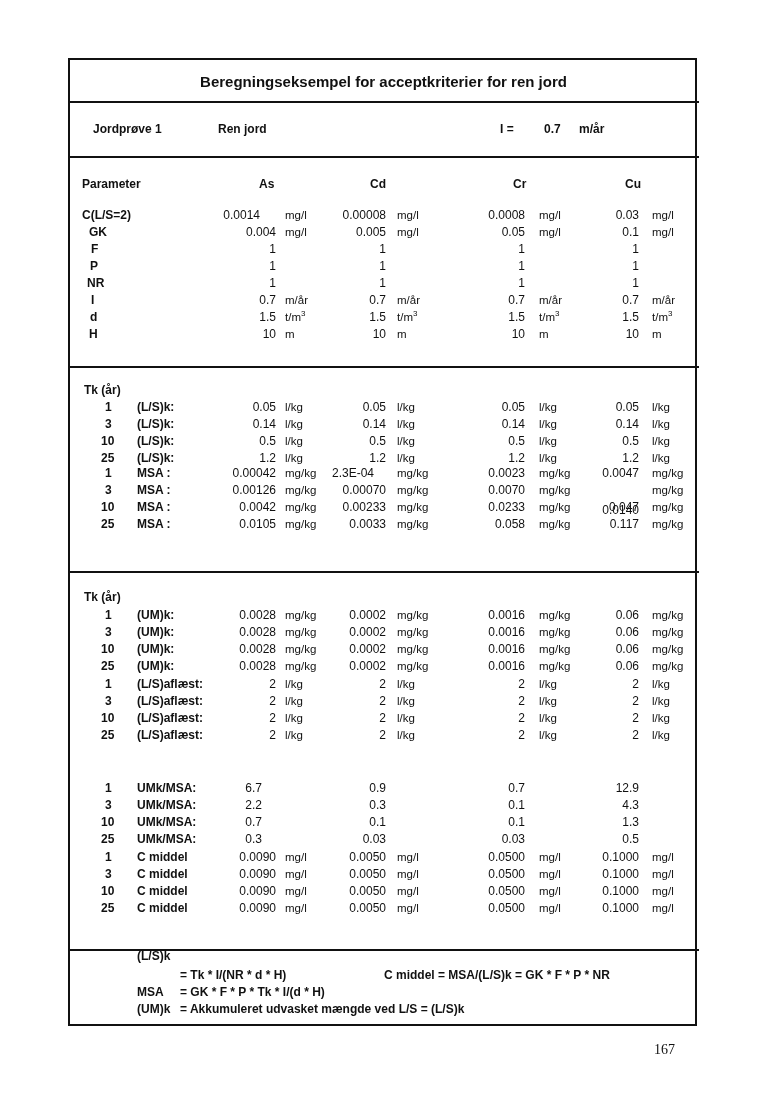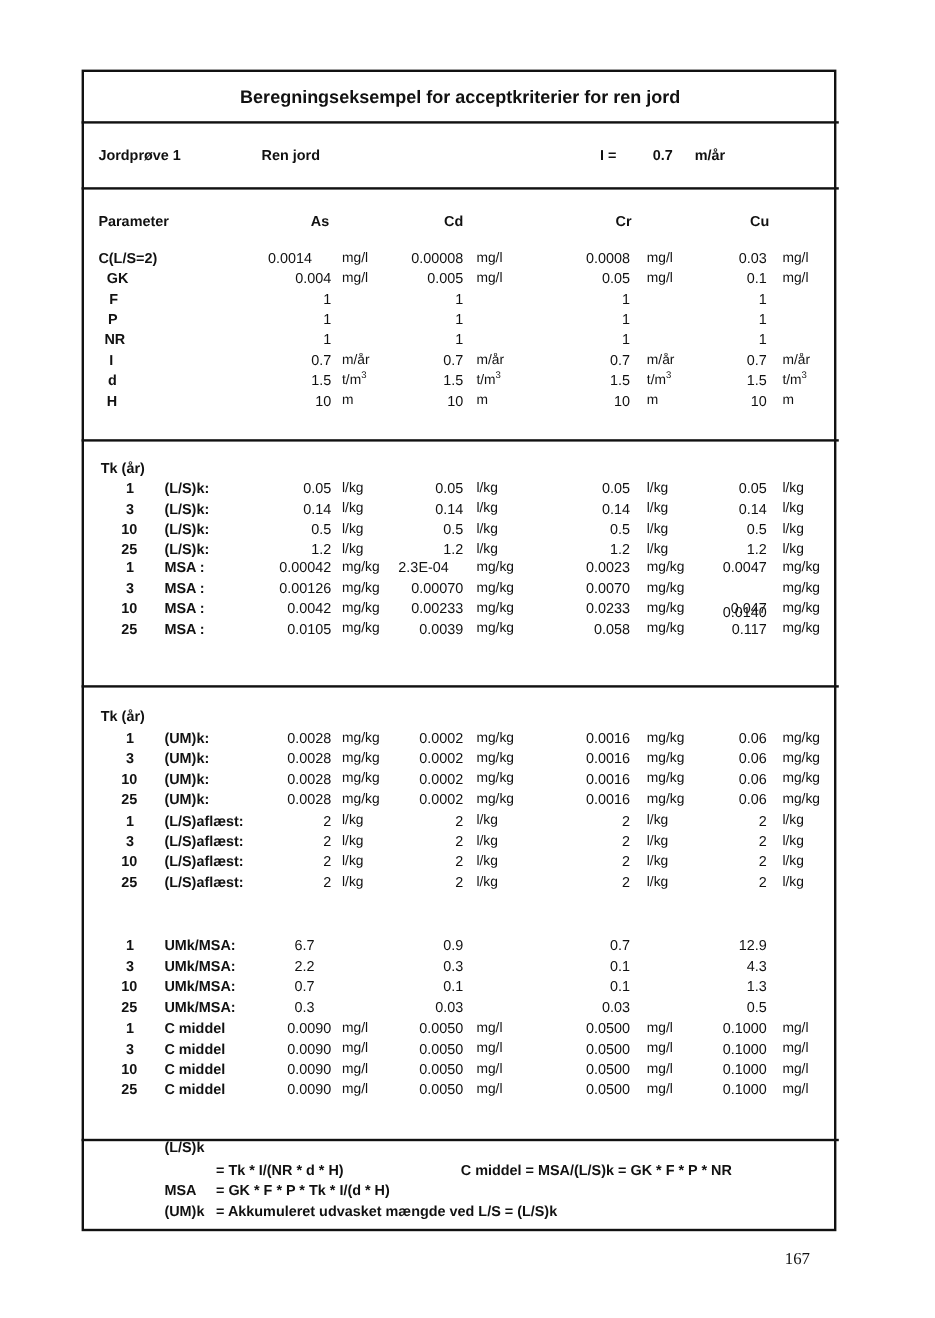--- a/index.html
+++ b/index.html
@@ -19,21 +19,21 @@
 
 <div class="frame"></div>
 <div class="hline" style="top:101px"></div>
 <div class="hline" style="top:156px"></div>
 <div class="hline" style="top:366px"></div>
 <div class="hline" style="top:571px"></div>
 <div class="hline" style="top:949px"></div>
 
 <div class="title">Beregningseksempel for acceptkriterier for ren jord</div>
 
-<div class="t" style="left:82px;top:122px">Jordprøve 1</div>
+<div class="t" style="left:93px;top:122px">Jordprøve 1</div>
 <div class="t" style="left:218px;top:122px">Ren jord</div>
 <div class="t" style="left:500px;top:122px">I =</div>
 <div class="t" style="left:544px;top:122px">0.7</div>
 <div class="t" style="left:579px;top:122px">m/år</div>
 
 <div class="t" style="left:82px;top:177px">Parameter</div>
 <div class="t" style="left:259px;top:177px">As</div>
 <div class="t" style="left:370px;top:177px">Cd</div>
 <div class="t" style="left:513px;top:177px">Cr</div>
 <div class="t" style="left:625px;top:177px">Cu</div>
@@ -184,21 +184,21 @@
     <div class="n" style="left:306px;width:80px;top:500px">0.00233</div>
     <div class="u" style="left:397px;top:500px">mg/kg</div>
     <div class="n" style="left:445px;width:80px;top:500px">0.0233</div>
     <div class="u" style="left:539px;top:500px">mg/kg</div>
     <div class="n" style="left:559px;width:80px;top:500px">0.047</div>
     <div class="u" style="left:652px;top:500px">mg/kg</div>
     <div class="t" style="left:101px;top:517px">25</div>
     <div class="t" style="left:137px;top:517px">MSA :</div>
     <div class="n" style="left:196px;width:80px;top:517px">0.0105</div>
     <div class="u" style="left:285px;top:517px">mg/kg</div>
-    <div class="n" style="left:306px;width:80px;top:517px">0.0039</div>
+    <div class="n" style="left:306px;width:80px;top:517px">0.0033</div>
     <div class="u" style="left:397px;top:517px">mg/kg</div>
     <div class="n" style="left:445px;width:80px;top:517px">0.058</div>
     <div class="u" style="left:539px;top:517px">mg/kg</div>
     <div class="n" style="left:559px;width:80px;top:517px">0.117</div>
     <div class="u" style="left:652px;top:517px">mg/kg</div>
     <div class="t" style="left:105px;top:608px">1</div>
     <div class="t" style="left:137px;top:608px">(UM)k:</div>
     <div class="n" style="left:196px;width:80px;top:608px">0.0028</div>
     <div class="u" style="left:285px;top:608px">mg/kg</div>
     <div class="n" style="left:306px;width:80px;top:608px">0.0002</div>

